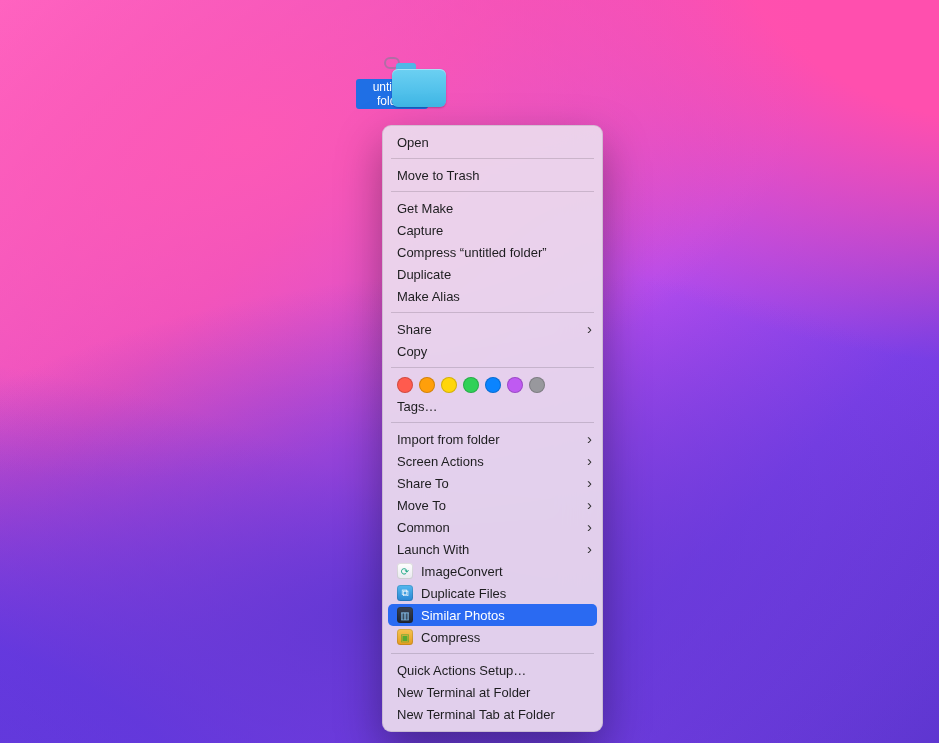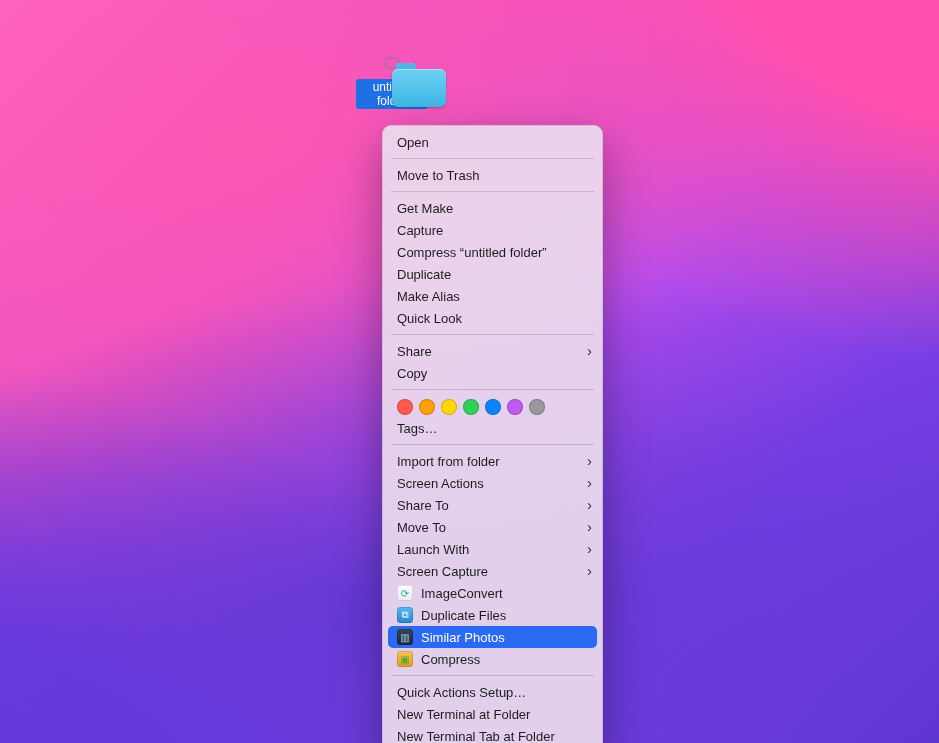--- a/index.html
+++ b/index.html
@@ -81,23 +81,20 @@
     </div>
   <div class="mi">
       <span class="txt">Compress “untitled folder”</span>
     </div>
   <div class="mi">
       <span class="txt">Duplicate</span>
     </div>
   <div class="mi">
       <span class="txt">Make Alias</span>
     </div>
-  <div class="mi">
-      <span class="txt">Quick Look</span>
-    </div>
   <div class="sep"></div>
   <div class="mi submenu">
       <span class="txt">Share</span>
     </div>
   <div class="mi">
       <span class="txt">Copy</span>
     </div>
   <div class="sep"></div>
   <div class="tag-row" id="tag-row">
       <span class="tag-dot" style="background: rgb(255, 91, 78);"></span>
@@ -118,24 +115,24 @@
   <div class="mi submenu">
       <span class="txt">Screen Actions</span>
     </div>
   <div class="mi submenu">
       <span class="txt">Share To</span>
     </div>
   <div class="mi submenu">
       <span class="txt">Move To</span>
     </div>
   <div class="mi submenu">
-      <span class="txt">Launch With</span>
+      <span class="txt">Common</span>
     </div>
   <div class="mi submenu">
-      <span class="txt">Screen Capture</span>
+      <span class="txt">Launch With</span>
     </div>
   <div class="mi">
       <span class="app-ico ic-imgconv">⟳</span>
       <span class="txt">ImageConvert</span>
     </div>
   <div class="mi">
       <span class="app-ico ic-dup">⧉</span>
       <span class="txt">Duplicate Files</span>
     </div>
   <div class="mi highlight">

